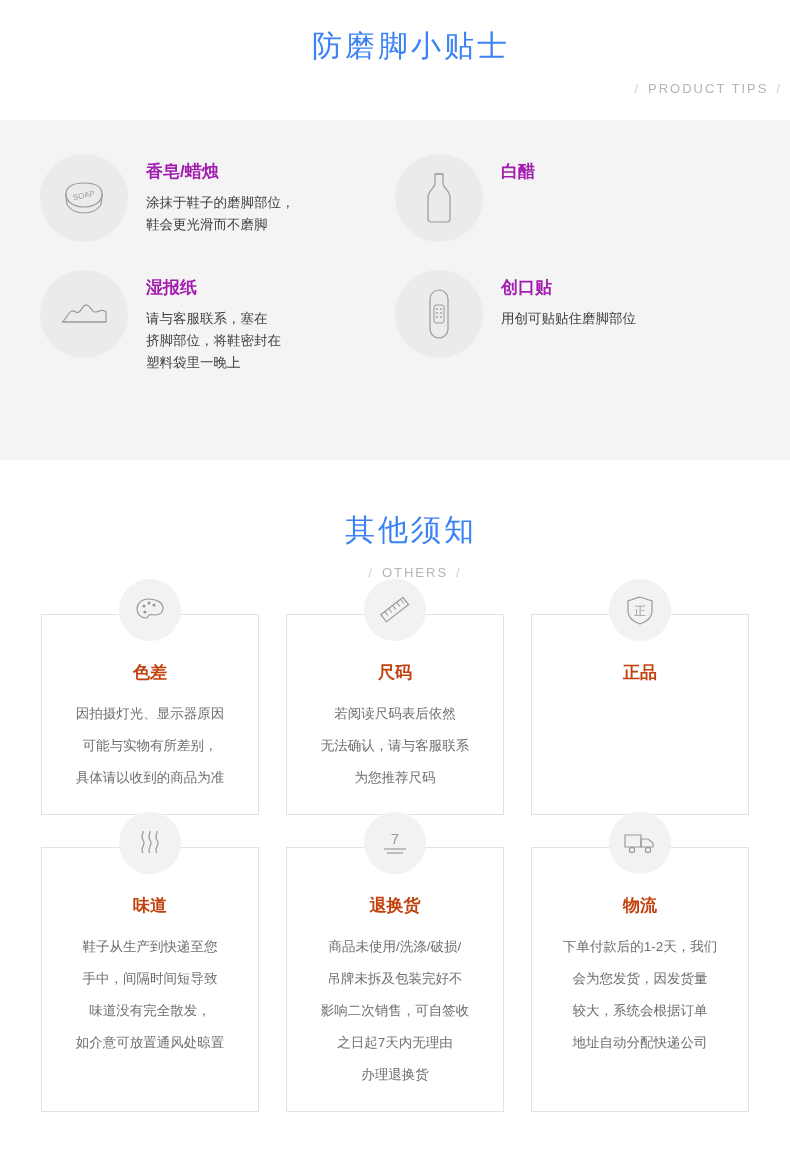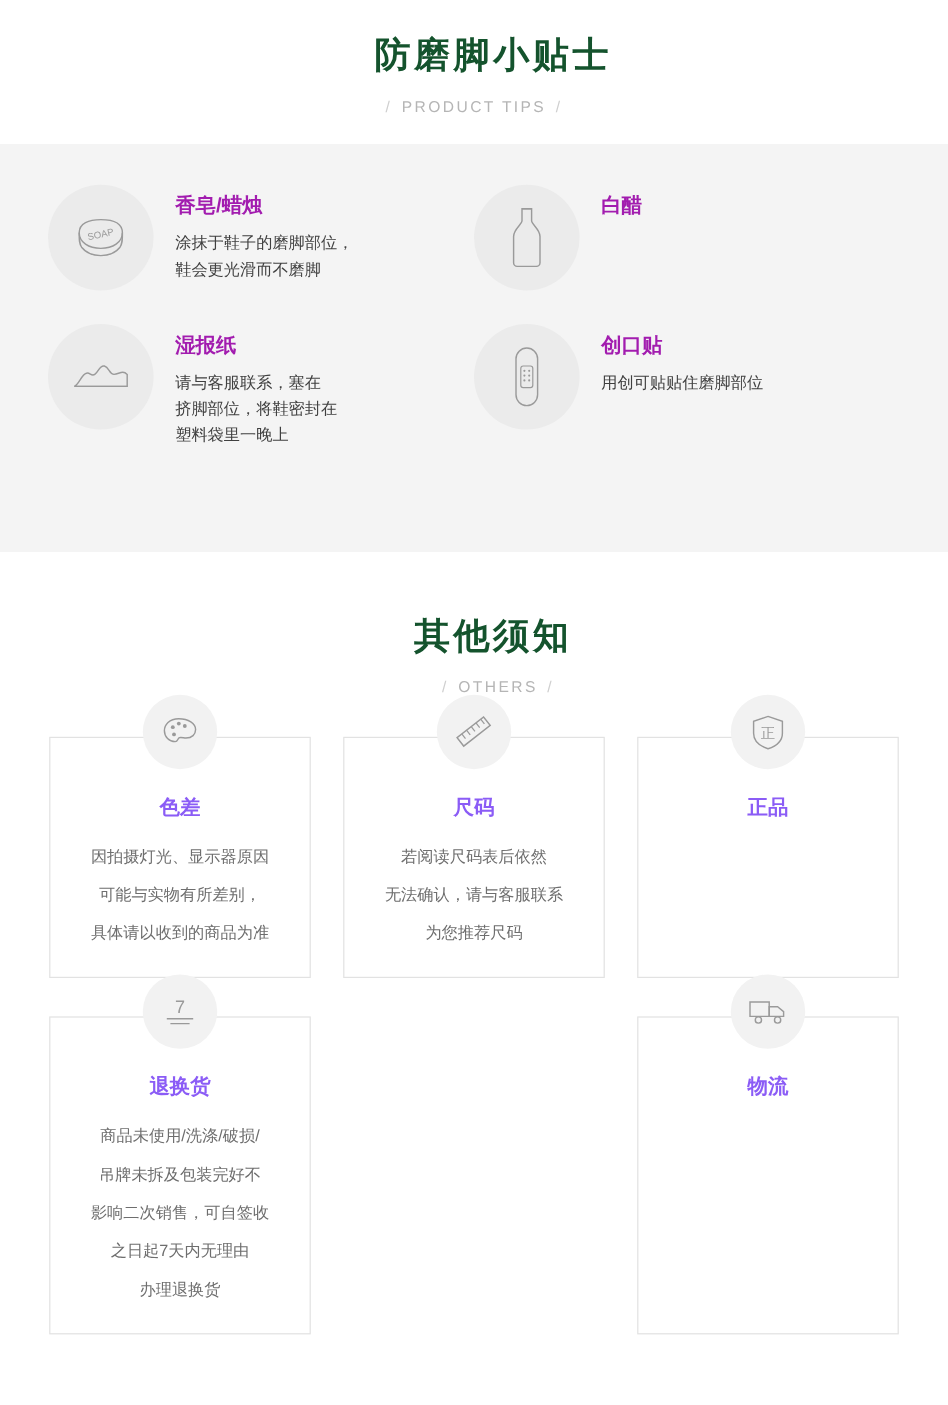--- a/index.html
+++ b/index.html
@@ -10,35 +10,35 @@
     background: #ffffff;
     font-family: "Liberation Sans", sans-serif;
     color: #4a4a4a;
     overflow: hidden;
   }
 
   
   .sec-head { text-align: center; }
   .sec-title {
     font-size: 30px;
-    font-weight: bold;
-    color: #14532d;
+    font-weight: normal;
+    color: #3b82f6;
     letter-spacing: 3px;
     margin-left: 32px;
   }
   .sec-sub {
     font-size: 13px;
     color: #b5b5b5;
     letter-spacing: 2px;
     margin-top: 10px;
   }
   .sec-sub .slash { color: #cfcfcf; margin: 0 8px; }
 
   #tips-head { padding-top: 26px; }
-  #tips-head .sec-sub { margin-top: 14px; }
+  #tips-head .sec-sub { margin-top: 14px; text-align: right; }
 
   
   .grey-panel {
     margin-top: 24px;
     background: #f4f4f4;
     padding: 34px 40px 40px 40px;
     height: 340px;
   }
   .tips-grid {
     display: flex;
@@ -104,21 +104,21 @@
     height: 62px;
     border-radius: 50%;
     background: #f2f2f2;
     display: flex;
     align-items: center;
     justify-content: center;
   }
   .other-title {
     font-size: 17px;
     font-weight: bold;
-    color: #8b5cf6;
+    color: #c2410c;
     margin-bottom: 14px;
   }
   .other-desc {
     font-size: 13.5px;
     line-height: 32px;
     color: #6e6e6e;
     white-space: pre-line;
   }
   .other-card.tall { min-height: 196px; }
 
@@ -264,20 +264,36 @@
       <span>
         <svg width="28" height="30" viewBox="0 0 28 30">
           <path d="M14 2 L26 6 V16 C26 23 20 27 14 29 C8 27 2 23 2 16 V6 Z" fill="none" stroke="#9a9a9a" stroke-width="1.2"></path>
           <text x="14" y="20" font-size="12" fill="#9a9a9a" text-anchor="middle" font-family="Liberation Sans, sans-serif">正</text>
         </svg>
       </span>
     </div>
     <div class="other-title">正品</div>
   </div>
 
+  <div class="other-card tall">
+    <div class="other-circle">
+      <span>
+        <svg width="30" height="28" viewBox="0 0 30 28">
+          <path d="M8 24 C4 19 12 16 8 11 C5 7 9 4 8 2" fill="none" stroke="#9a9a9a" stroke-width="1.2"></path>
+          <path d="M15 24 C11 19 19 16 15 11 C12 7 16 4 15 2" fill="none" stroke="#9a9a9a" stroke-width="1.2"></path>
+          <path d="M22 24 C18 19 26 16 22 11 C19 7 23 4 22 2" fill="none" stroke="#9a9a9a" stroke-width="1.2"></path>
+        </svg>
+      </span>
+    </div>
+    <div class="other-title">味道</div>
+    <div class="other-desc">鞋子从生产到快递至您
+手中，间隔时间短导致
+味道没有完全散发，
+如介意可放置通风处晾置</div>
+  </div>
 
   <div class="other-card tall">
     <div class="other-circle">
       <span>
         <svg width="34" height="30" viewBox="0 0 34 30">
           <text x="17" y="16" font-size="15" fill="#9a9a9a" text-anchor="middle" font-family="Liberation Sans, sans-serif">7</text>
           <line x1="6" y1="21" x2="28" y2="21" stroke="#9a9a9a" stroke-width="1.2"></line>
           <line x1="9" y1="25" x2="25" y2="25" stroke="#9a9a9a" stroke-width="1.2"></line>
         </svg>
       </span>
@@ -295,15 +311,19 @@
       <span>
         <svg width="34" height="26" viewBox="0 0 34 26">
           <path d="M2 5 h16 v12 h-16 z" fill="none" stroke="#9a9a9a" stroke-width="1.2"></path>
           <path d="M18 9 h7 l5 4 v4 h-12 z" fill="none" stroke="#9a9a9a" stroke-width="1.2"></path>
           <circle cx="9" cy="20" r="2.6" fill="none" stroke="#9a9a9a" stroke-width="1.2"></circle>
           <circle cx="25" cy="20" r="2.6" fill="none" stroke="#9a9a9a" stroke-width="1.2"></circle>
         </svg>
       </span>
     </div>
     <div class="other-title">物流</div>
+    <div class="other-desc">下单付款后的1-2天，我们
+会为您发货，因发货量
+较大，系统会根据订单
+地址自动分配快递公司</div>
   </div>
 
 </div>
 
 </body></html>

